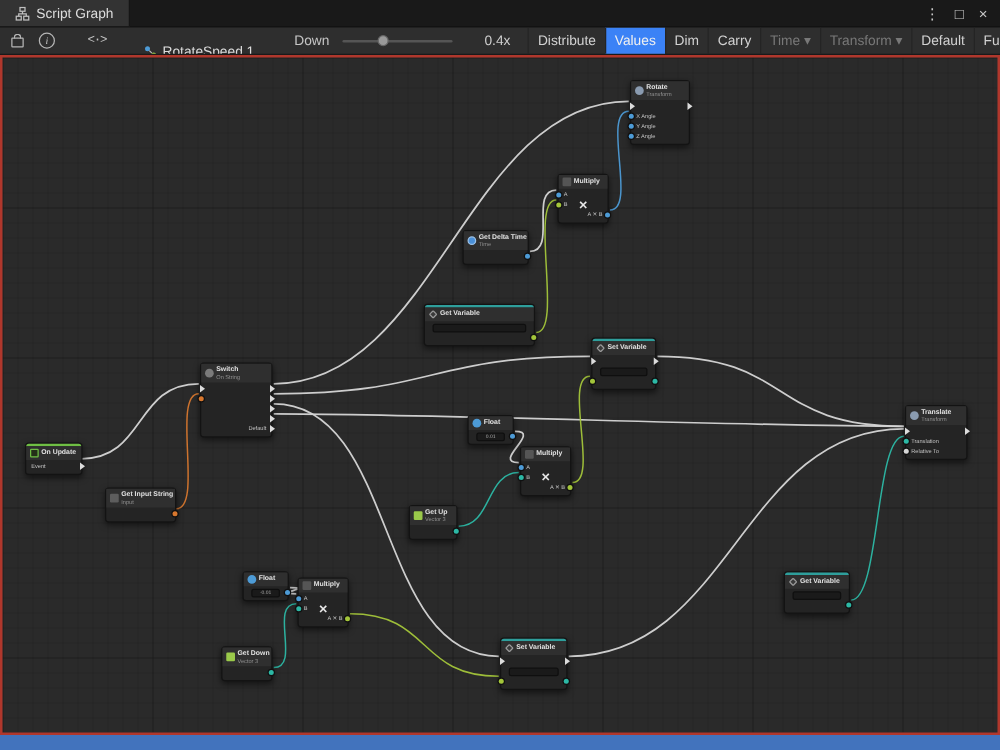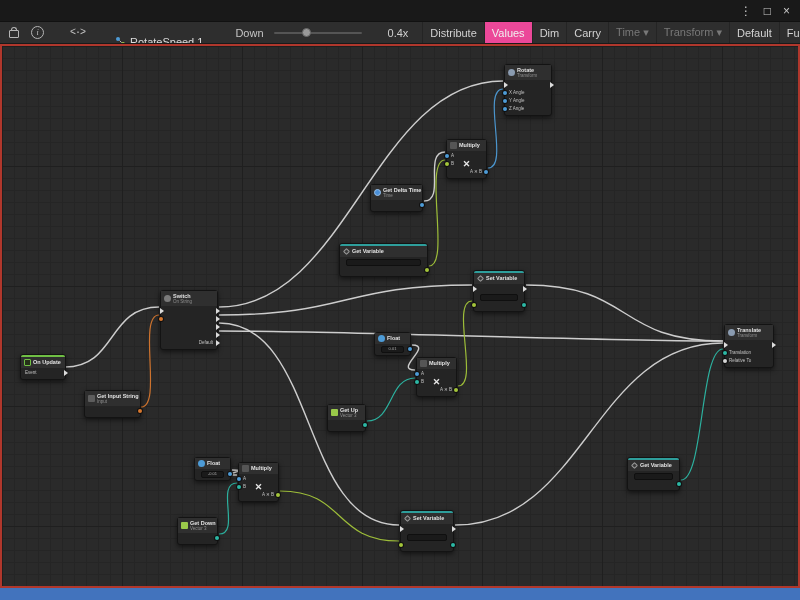--- a/index.html
+++ b/index.html
@@ -21,21 +21,21 @@
   .connect-glyph{margin-left:26px;font-family:"Liberation Mono",monospace;font-size:10px;color:#c5c5c5;letter-spacing:-1px;}
   .graph-chip{display:flex;align-items:center;gap:4px;margin-left:30px;color:#ddd;margin-top:18px;}
   .chip-icon{width:11px;height:11px;}
   .zoom-label{margin-left:32px;color:#c5c5c5;}
   .slider{position:relative;width:88px;height:12px;margin-left:10px;cursor:pointer;}
   .slider .track{position:absolute;left:0;right:0;top:5px;height:2px;background:#555;border-radius:1px;}
   .slider .knob{position:absolute;top:1px;width:9px;height:9px;border-radius:50%;background:#999;border:1px solid #666;box-sizing:border-box;}
   .zoom-value{margin-left:26px;color:#cfcfcf;}
   .tb-buttons{display:flex;align-items:stretch;height:22px;margin-left:14px;}
   .tb-btn{display:flex;align-items:center;padding:0 7px;border-left:1px solid #242424;color:#d2d2d2;cursor:default;}
-  .tb-btn.active{background:#ec4899;color:#f0f0f0;}
+  .tb-btn.active{background:#3b82f6;color:#f0f0f0;}
   .tb-btn.disabled{color:#787878;}
 
   
   .canvas{position:relative;width:800px;height:544px;box-sizing:border-box;border:2px solid var(--canvas-border,#b0372c);overflow:hidden;
     background-color:#2a2a2a;
     background-image:
       linear-gradient(#1f1f1f 1px,transparent 1px),
       linear-gradient(90deg,#1f1f1f 1px,transparent 1px),
       linear-gradient(#252525 1px,transparent 1px),
       linear-gradient(90deg,#252525 1px,transparent 1px);
@@ -75,20 +75,29 @@
   .port.flow.out{right:-3px;}
   .noverlay{position:absolute;left:50%;top:62%;transform:translate(-50%,-50%);font-size:9px;font-weight:bold;color:#e8e8e8;pointer-events:none;}
 
   
   .statusbar{height:12px;background:var(--statusbar,#4273bd);}
 </style>
 </head>
 <body>
 
 <div class="titlebar">
+  <div class="tab">
+    <svg class="tab-icon" viewBox="0 0 12 12">
+      <rect x="4" y="1" width="4" height="3" fill="none" stroke="#c0c0c0"></rect>
+      <rect x="1" y="8" width="4" height="3" fill="none" stroke="#c0c0c0"></rect>
+      <rect x="7" y="8" width="4" height="3" fill="none" stroke="#c0c0c0"></rect>
+      <path d="M6 4 L6 6 M3 8 L3 6 L9 6 L9 8" fill="none" stroke="#c0c0c0"></path>
+    </svg>
+    <span>Script Graph</span>
+  </div>
   <div class="win-controls">
     <span>⋮</span>
     <span>□</span>
     <span>×</span>
   </div>
 </div>
 
 <div class="toolbar">
   <span class="lock"></span>
   <span class="info">i</span>

